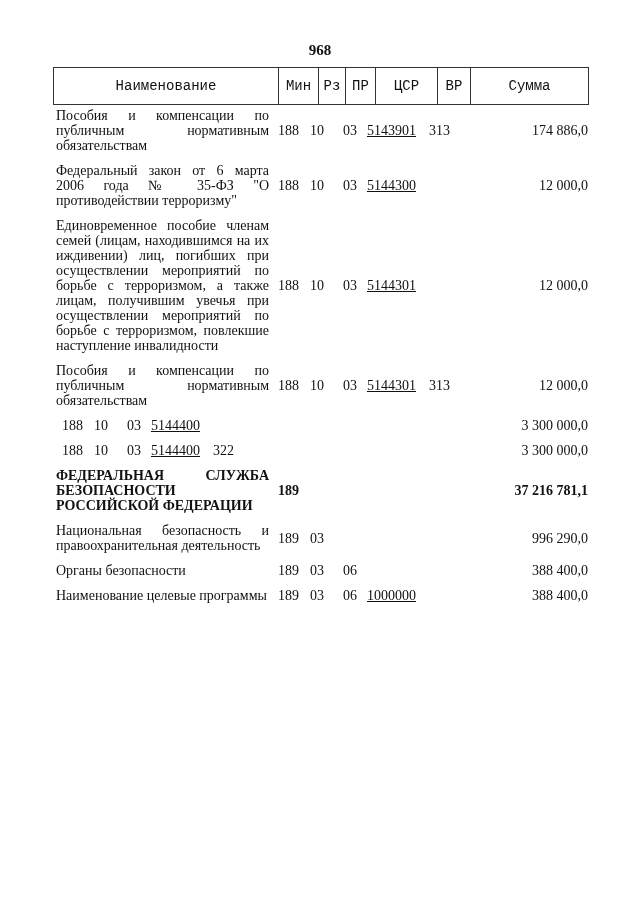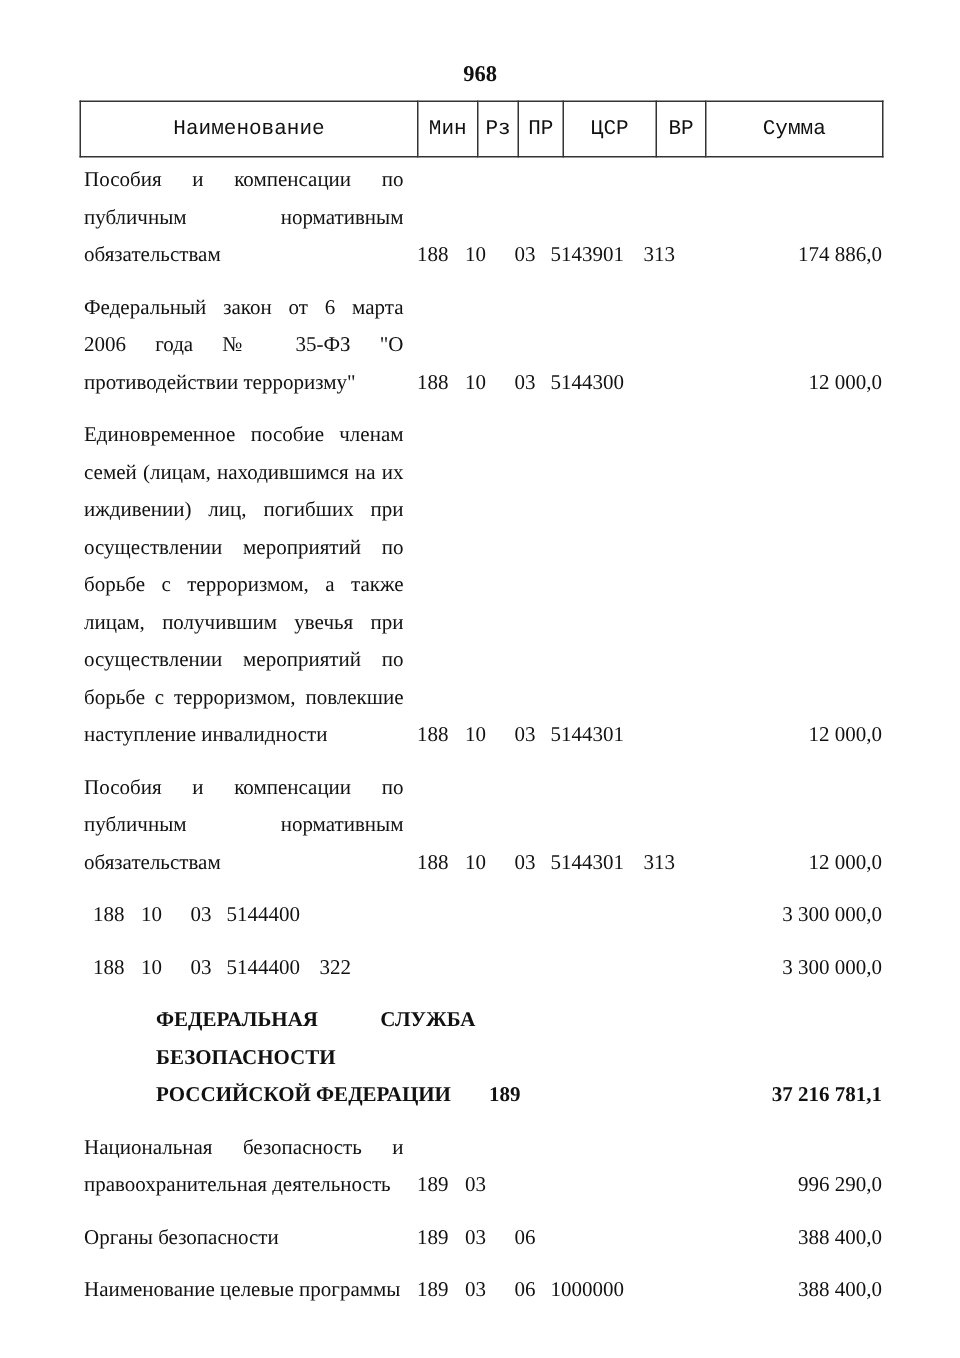--- a/index.html
+++ b/index.html
@@ -2,30 +2,30 @@
 <html><head>
 <meta charset="utf-8">
 <style>
   html, body { margin: 0; padding: 0; background: #ffffff; }
   body { width: 640px; height: 905px; position: relative; overflow: hidden;
          font-family: "Liberation Serif", "DejaVu Serif", serif; color: #111; }
   .page-num { position: absolute; top: 42px; left: 0; width: 640px; text-align: center; font-size: 15px; font-weight: bold; }
   table.hdr { position: absolute; top: 67px; left: 53px; border-collapse: collapse; }
   table.hdr th { border: 1px solid #333; font-weight: normal; font-size: 14px; height: 36px; padding: 0; text-align: center; font-family: Liberation Mono, monospace; }
   .rows { position: absolute; top: 108px; left: 53px; width: 535px; }
-  .row { display: flex; align-items: flex-end; margin-bottom: 10px; font-size: 14px; line-height: 25px; }
+  .row { display: flex; align-items: center; margin-bottom: 10px; font-size: 14px; line-height: 15px; }
   .name { width: 213px; padding-left: 3px; text-align: justify; text-align-last: left; }
   .c { text-align: left; white-space: nowrap; }
   .min { width: 32px; padding-left: 9px; }
   .rz { width: 27px; }
   .pr { width: 24px; padding-left: 6px; }
-  .csr { width: 62px; }
+  .csr { width: 62px; text-decoration: underline; }
   .vr { width: 33px; }
   .sum { flex: 1; text-align: right; }
-  .bold { font-weight: bold; margin-left: 48px; }
+  .bold { font-weight: bold; }
 </style>
 </head>
 <body>
 
 <div class="page-num">968</div>
 
 <table class="hdr">
   <tbody>
       <tr>
     <th style="width:224px">Наименование</th>

